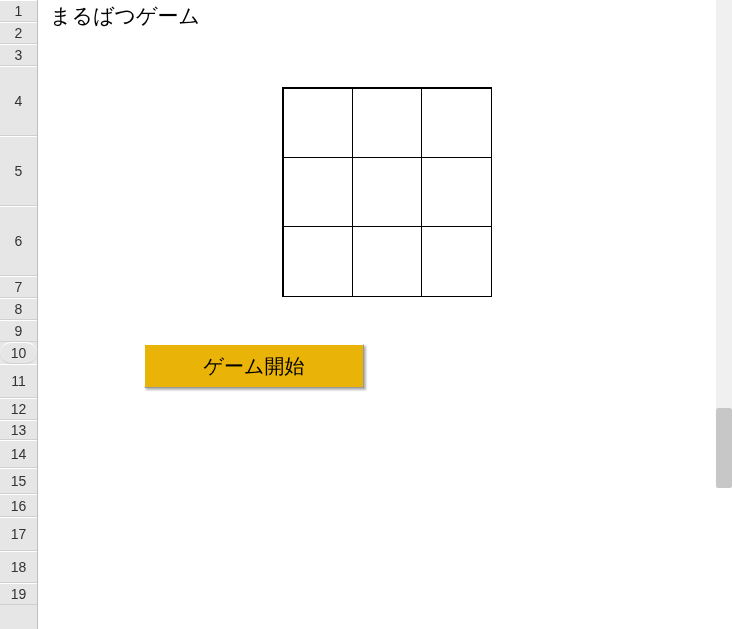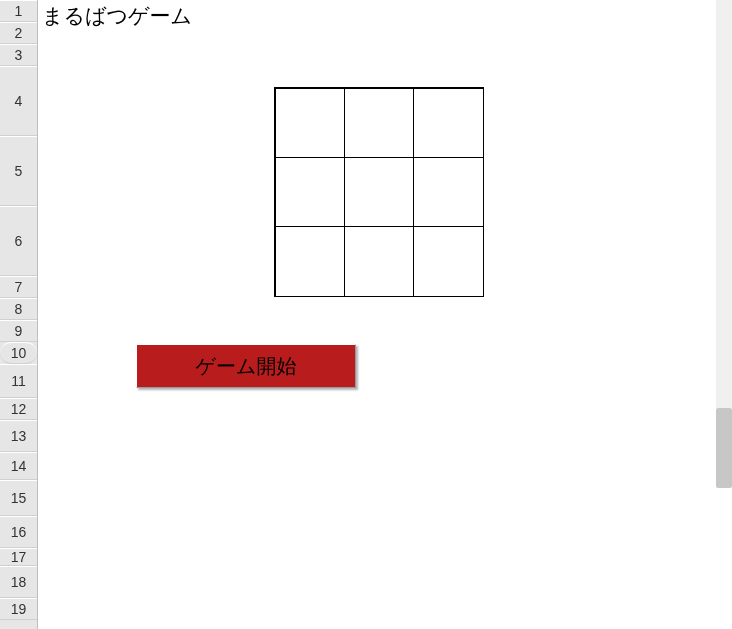--- a/index.html
+++ b/index.html
@@ -31,20 +31,21 @@
       color: #333;
       display: flex;
       align-items: center;
       justify-content: center;
       user-select: none;
     }
     .content {
       flex: 1;
       position: relative;
       background: #fff;
+      margin-left: 8px;
     }
     .title {
       position: absolute;
       top: 2px;
       left: 4px;
       font-size: 21px;
       color: #000;
     }
     .game-board {
       position: absolute;
@@ -64,21 +65,21 @@
     .button-row {
       position: absolute;
       top: 344px;
       left: 98px;
       display: flex;
       gap: 62px;
     }
     .btn {
       width: 220px;
       height: 44px;
-      background: #b91c1c;
+      background: #eab308;
       border: 1px solid #999;
       border-top-color: #fff;
       border-left-color: #fff;
       box-shadow: 2px 2px 2px rgba(0,0,0,0.3);
       font-size: 20px;
       font-family: inherit;
       cursor: pointer;
       display: flex;
       align-items: center;
       justify-content: center;
@@ -111,25 +112,25 @@
       <div class="row-header" style="height: 22px;">3</div>
       <div class="row-header" style="height: 70px;">4</div>
       <div class="row-header" style="height: 70px;">5</div>
       <div class="row-header" style="height: 70px;">6</div>
       <div class="row-header" style="height: 22px;">7</div>
       <div class="row-header" style="height: 22px;">8</div>
       <div class="row-header" style="height: 22px;">9</div>
       <div class="row-header" style="height: 22px; border-radius: 11px;">10</div>
       <div class="row-header" style="height: 34px;">11</div>
       <div class="row-header" style="height: 22px;">12</div>
-      <div class="row-header" style="height: 32px;">13</div>
+      <div class="row-header" style="height: 20px;">13</div>
       <div class="row-header" style="height: 28px;">14</div>
-      <div class="row-header" style="height: 36px;">15</div>
-      <div class="row-header" style="height: 32px; text-align: right;">16</div>
-      <div class="row-header" style="height: 18px;">17</div>
+      <div class="row-header" style="height: 26px;">15</div>
+      <div class="row-header" style="height: 23px; text-align: right;">16</div>
+      <div class="row-header" style="height: 34px;">17</div>
       <div class="row-header" style="height: 32px;">18</div>
       <div class="row-header" style="height: 22px;">19</div>
     </div>
   <div class="content">
     <div class="title">まるばつゲーム</div>
     <div class="game-board">
       <div class="game-cell"></div>
       <div class="game-cell"></div>
       <div class="game-cell"></div>
       <div class="game-cell"></div>

